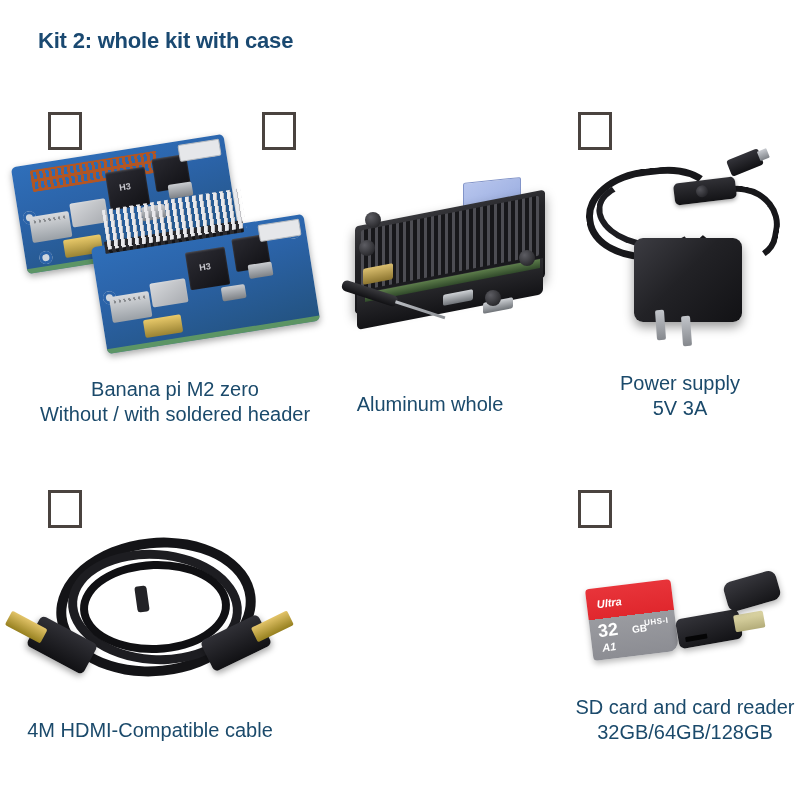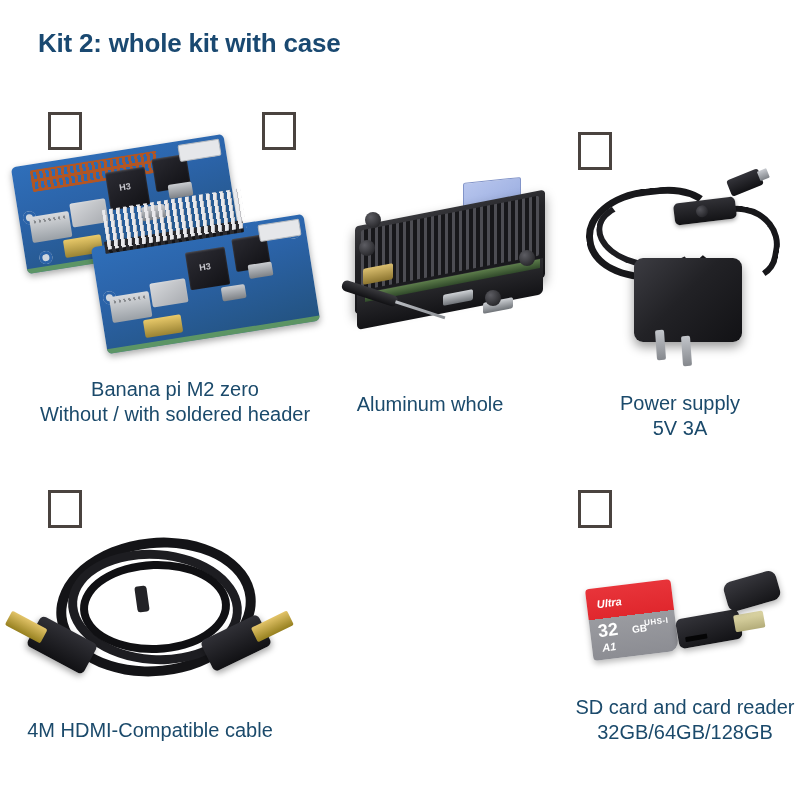--- a/index.html
+++ b/index.html
@@ -7,21 +7,21 @@
     width:800px;height:800px;
     background:#ffffff;
     font-family:"Liberation Sans", sans-serif;
     overflow:hidden;
     position:relative;
   }
   .page{width:800px;height:800px;position:relative;}
 
   .title{
     position:absolute;left:38px;top:28px;
-    font-size:26px;font-weight:bold;
+    font-size:22px;font-weight:bold;
     color:#1a4971;
     letter-spacing:-0.2px;
     white-space:nowrap;
   }
 
   .cell{position:absolute;}
   .checkbox{
     position:absolute;
     width:34px;height:38px;
     border:3px solid #4a433f;
@@ -351,21 +351,21 @@
         <div class="sd-handle"></div>
         <div class="sd-shaft"></div>
       </div>
     </div>
 
     <div class="caption" style="left:0;top:392px;width:280px;">
       <div>Aluminum whole</div>
     </div>
   </div>
 
-  <div class="cell" style="left:560px;top:0;width:240px;height:450px;margin-top:20px;">
+  <div class="cell" style="left:560px;top:0;width:240px;height:450px;">
     <div class="checkbox" style="left:18px;top:112px;"></div>
 
     <div class="psuwrap" style="left:18px;top:150px;">
       <div class="psu-cable"></div>
       <div class="psu-cable2"></div>
       <div class="psu-tail"></div>
       <div class="switch"></div>
       <div class="usb-tip"></div>
       <div class="adapter"></div>
       <div class="prong l"></div>

